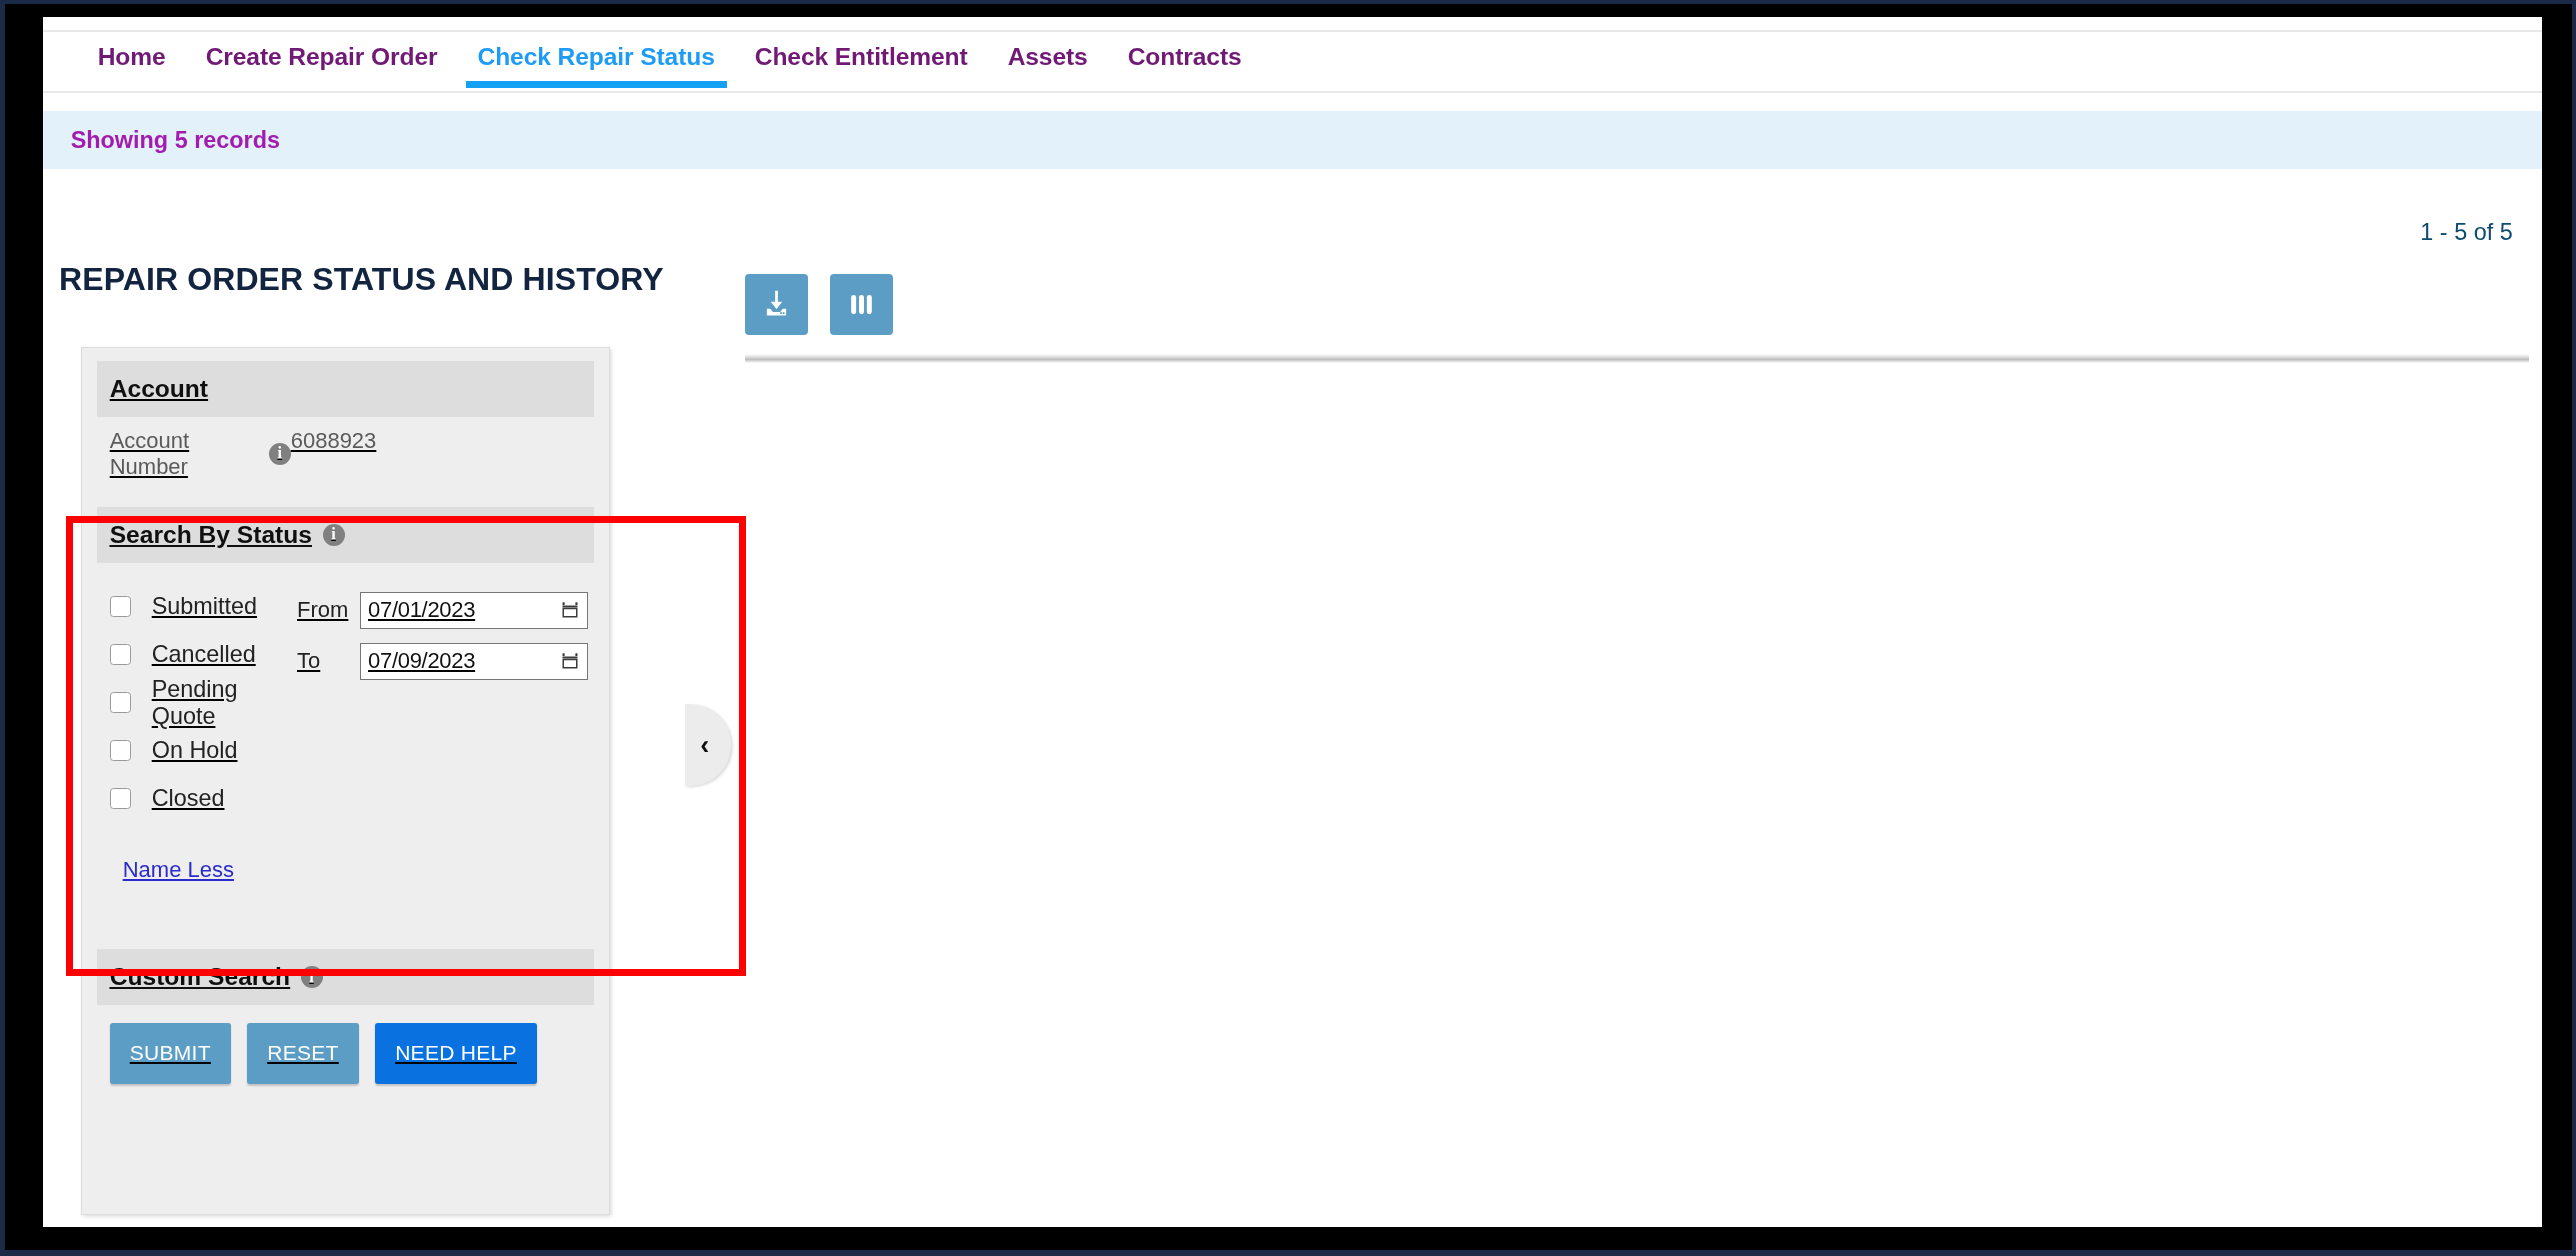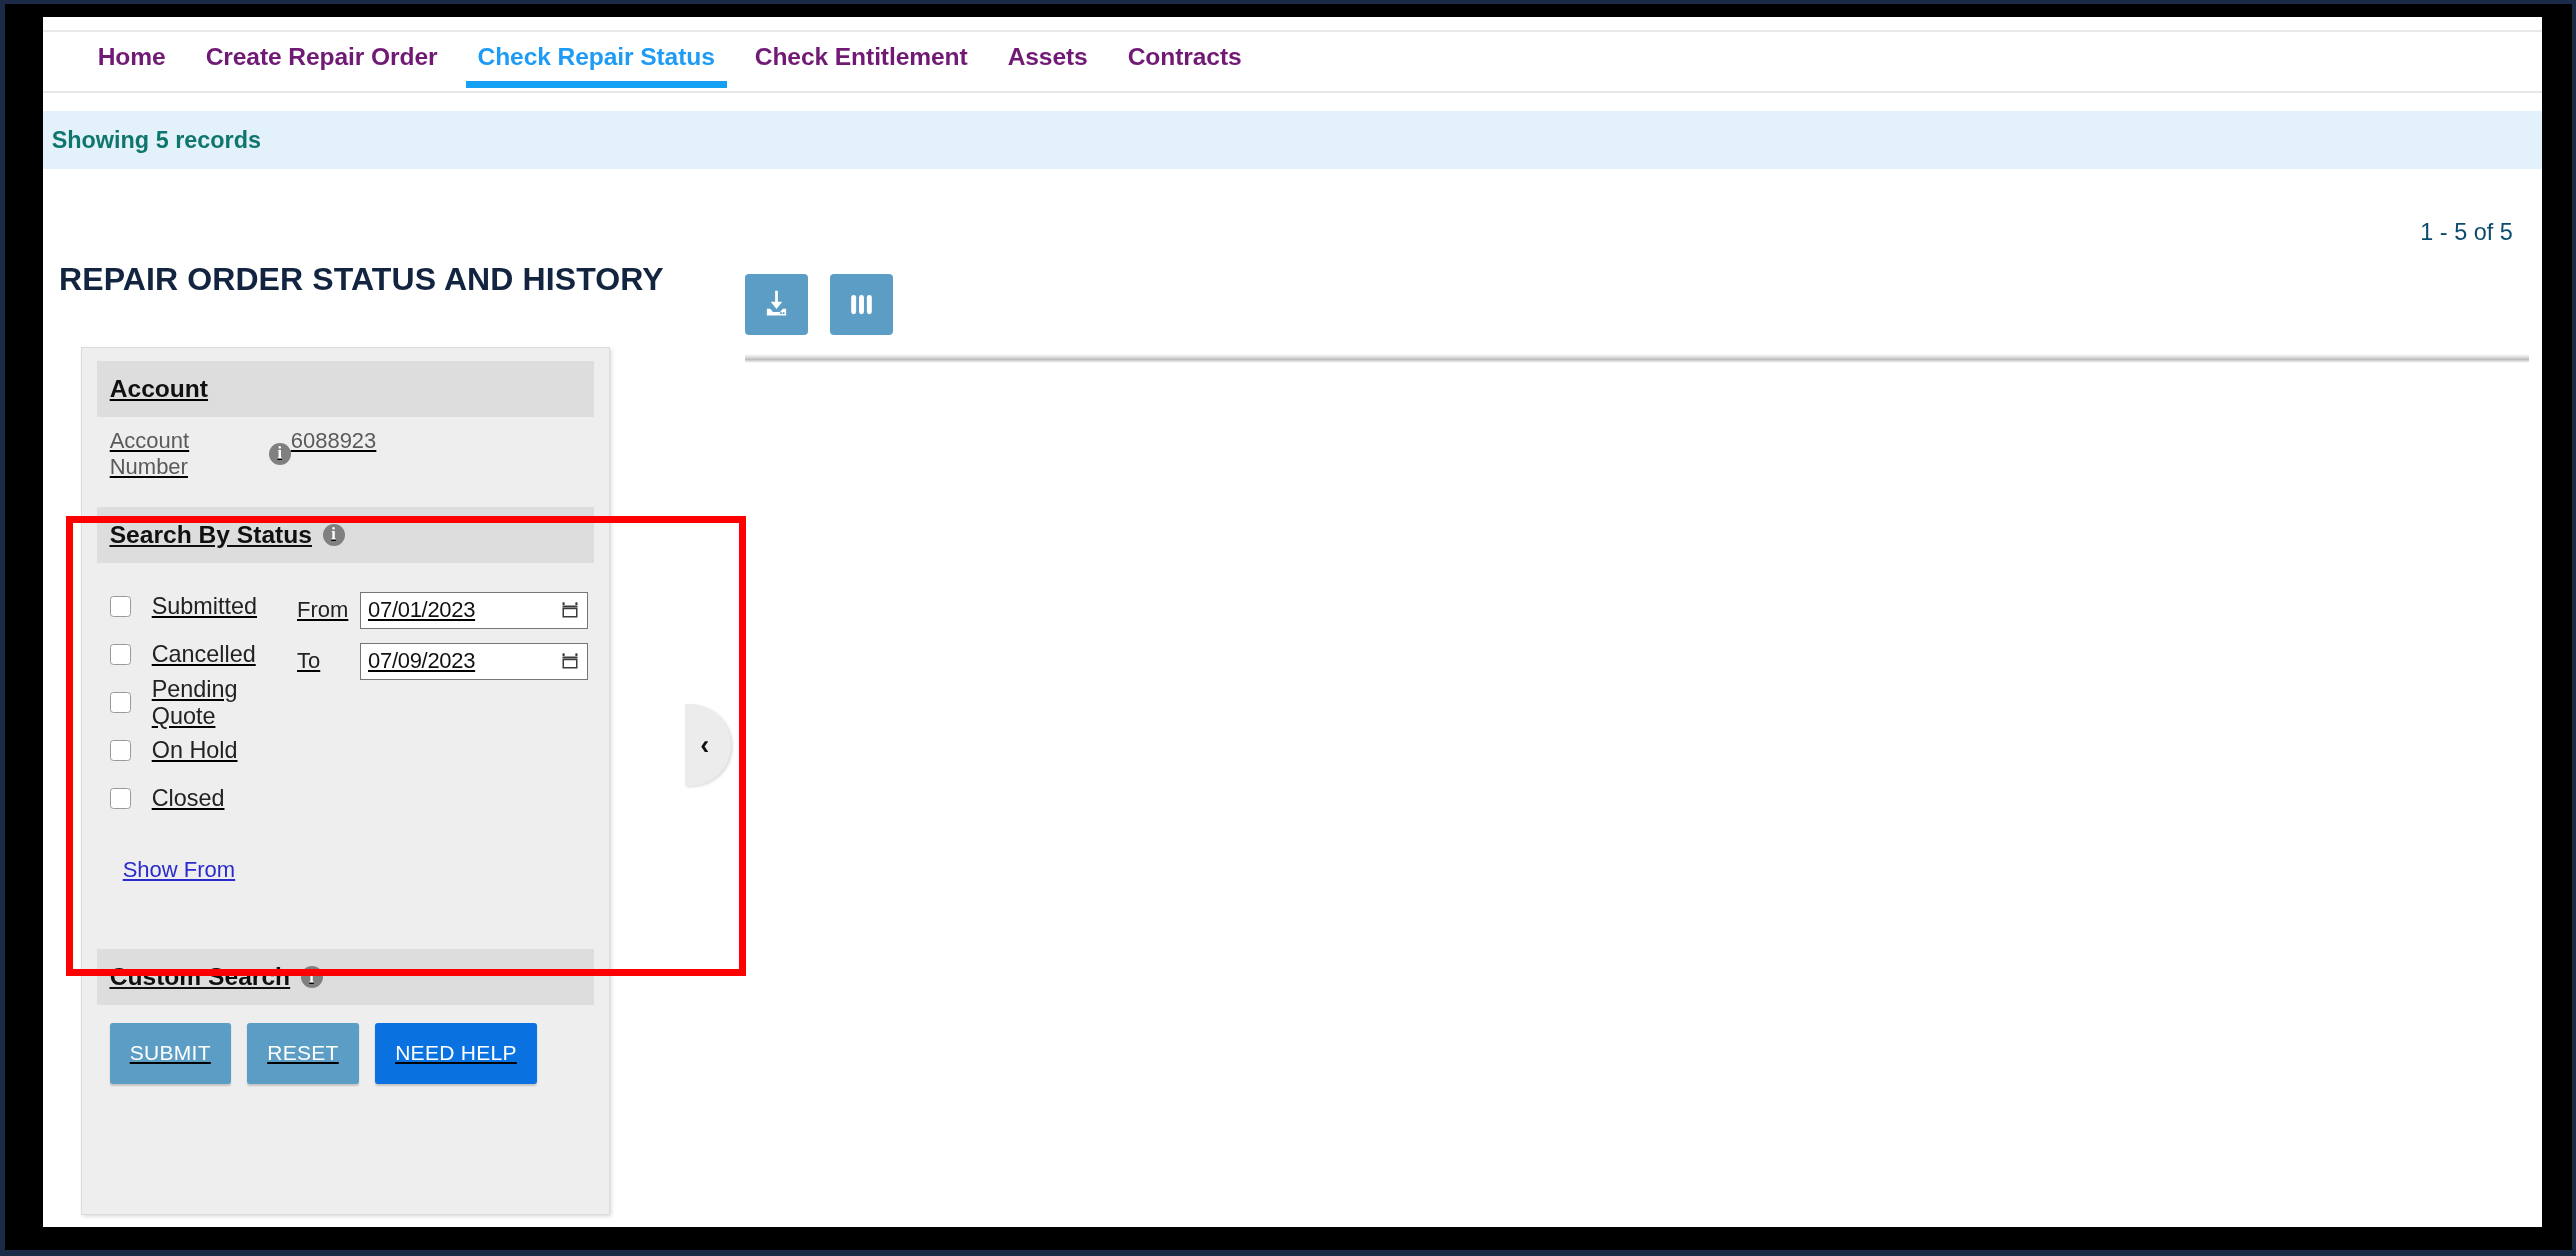--- a/index.html
+++ b/index.html
@@ -62,24 +62,24 @@
   }
 
   
   #records-banner {
     position: absolute; left: 0; top: 94px;
     width: 2499px; height: 58px;
     background: #e3f1fb;
     display: flex; align-items: center;
   }
   #records-banner .txt {
-    margin-left: 9px;
+    margin-left: 28px;
     font-size: 23.4px;
     font-weight: bold;
-    color: #0f766e;
+    color: #a21caf;
   }
 
   
   #pagination {
     position: absolute; right: 29px; top: 202px;
     font-size: 23.4px;
     color: #0c4a6e;
   }
 
   
@@ -383,21 +383,21 @@
                       <rect x="18.4" y="2.6" width="2.6" height="3.4" rx="0.7"></rect>
                       <path d="M3 6.6h18v2.4H3z"></path>
                       <path d="M3 9.4h18V21H3V9.4zm1.8 1.8v8h14.4v-8H4.8z"></path>
                     </svg>
                   </span>
                 </span>
               </div>
             </div>
           </div>
 
-          <a class="show-less">Show From</a>
+          <a class="show-less">Name Less</a>
         </div>
 
         <div class="section-head" style="margin-top:61px">
           <span class="title underlined">Custom Search</span>
           <span class="info-icon">i</span>
         </div>
 
         <div class="btn-row">
           <button class="abtn light">SUBMIT</button>
           <button class="abtn light">RESET</button>

